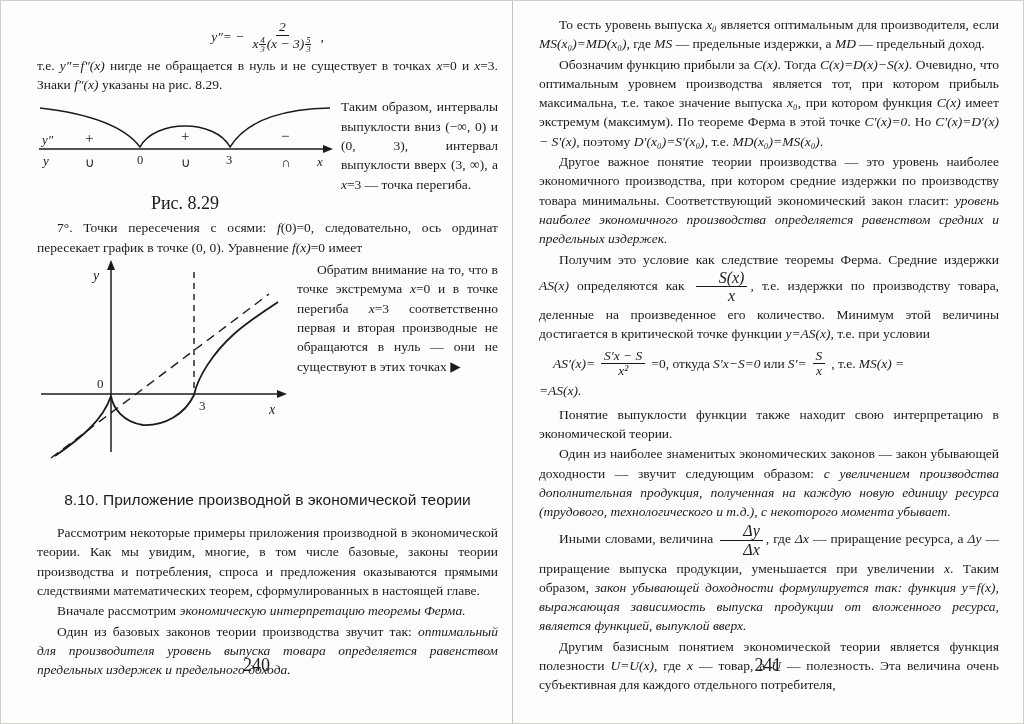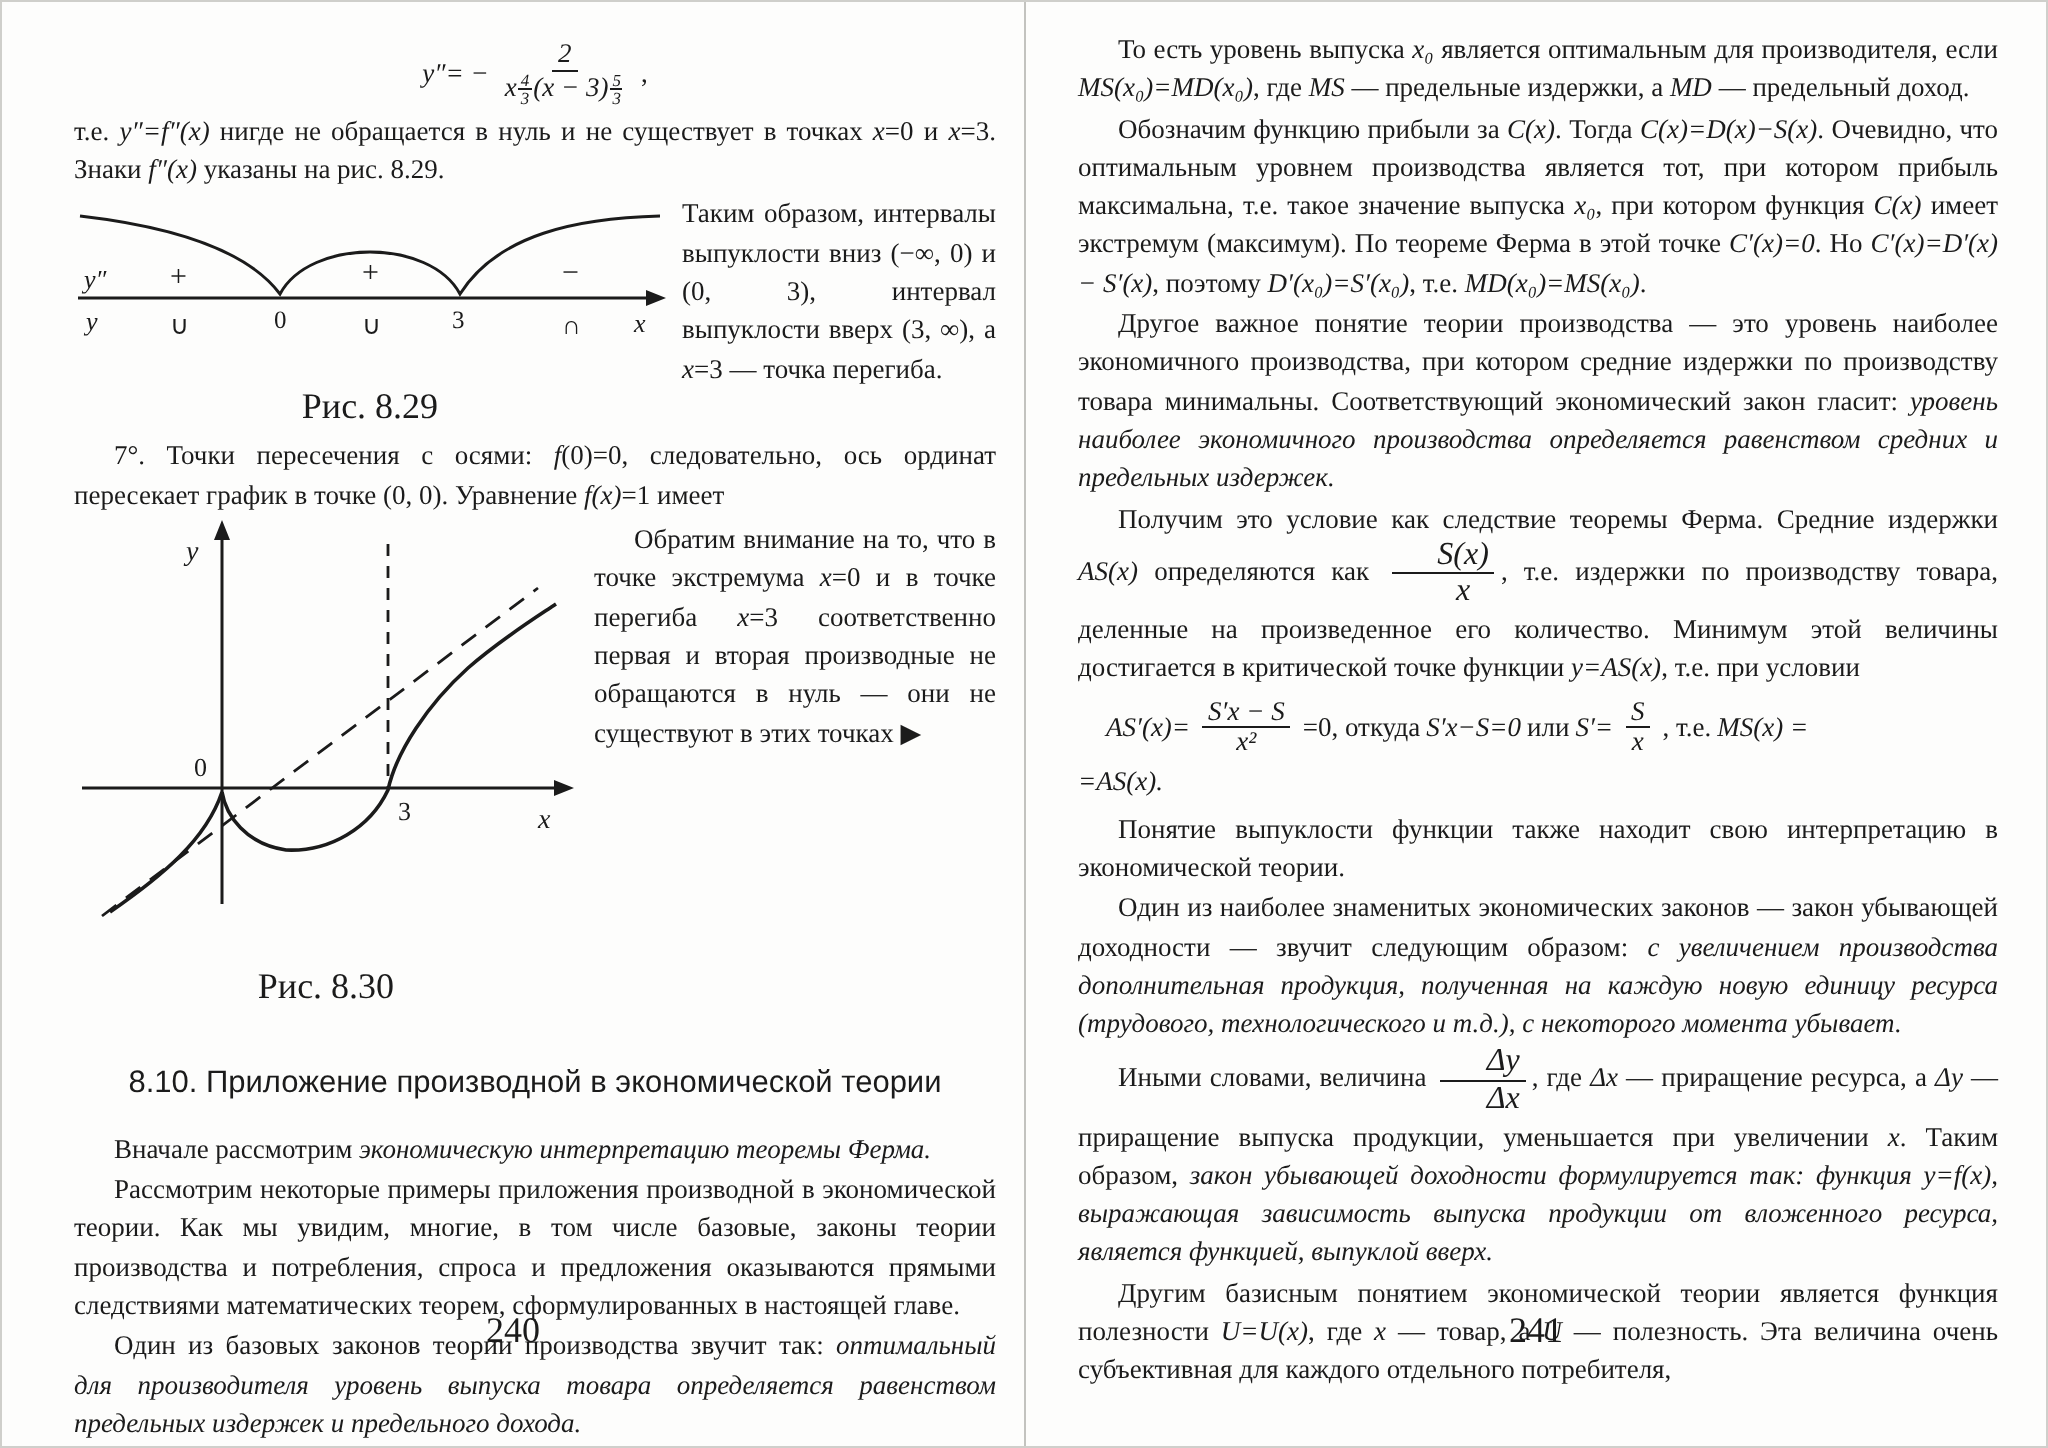--- a/index.html
+++ b/index.html
@@ -84,48 +84,47 @@
           <text x="244" y="70" font-size="13" class="rm">∩</text>
           <text x="280" y="69" font-size="13">x</text>
         </svg>
         <div class="caption" style="width:296px;">Рис. 8.29</div>
       </div>
       <div class="sidecol">
         <p class="cont"><span>Таким образом, интервалы выпуклости вниз (−∞, 0) и (0, 3), интервал выпуклости вверх (3, ∞), а </span><span class="it">x</span><span>=3 — точка перегиба.</span></p>
       </div>
     </div>
 
-    <p><span>7°. Точки пересечения с осями: </span><span class="it">f</span><span>(0)=0, следовательно, ось ординат пересекает график в точке (0, 0). Уравнение </span><span class="it">f(x)</span><span>=1 имеет</span></p>
+    <p><span>7°. Точки пересечения с осями: </span><span class="it">f</span><span>(0)=0, следовательно, ось ординат пересекает график в точке (0, 0). Уравнение </span><span class="it">f(x)</span><span>=0 имеет</span></p>
 
     <div class="row">
       <div class="figcol">
         <svg width="252" height="200" viewBox="0 0 252 200">
           <line x1="74" y1="192" x2="74" y2="8" stroke="#1b1b1b" stroke-width="1.5"></line>
           <polygon points="70,10 74,0 78,10" fill="#1b1b1b"></polygon>
           <line x1="4" y1="134" x2="240" y2="134" stroke="#1b1b1b" stroke-width="1.5"></line>
           <polygon points="240,130 250,134 240,138" fill="#1b1b1b"></polygon>
           <line x1="14" y1="198" x2="232" y2="34" stroke="#1b1b1b" stroke-width="1.4" stroke-dasharray="9 6"></line>
           <line x1="157" y1="12" x2="157" y2="134" stroke="#1b1b1b" stroke-width="1.4" stroke-dasharray="6 5"></line>
           <path d="M18,196 C44,178 66,160 74,136 C76,148 86,162 106,165 C128,166 148,154 157,135 C161,116 177,92 197,74 C213,60 229,50 241,42" fill="none" stroke="#1b1b1b" stroke-width="1.8"></path>
           <text x="56" y="20" font-size="14">y</text>
           <text x="60" y="128" font-size="13" class="rm">0</text>
           <text x="162" y="150" font-size="13" class="rm">3</text>
           <text x="232" y="154" font-size="14">x</text>
         </svg>
-        <div class="caption" style="width:252px;">Рис. 8.30</div>
       </div>
       <div class="sidecol">
         <p><span>Обратим внимание на то, что в точке экстремума </span><span class="it">x</span><span>=0 и в точке перегиба </span><span class="it">x</span><span>=3 соответственно первая и вторая производные не обращаются в нуль — они не существуют в этих точках </span><span>▶</span></p>
       </div>
     </div>
 
     <div class="heading">8.10. Приложение производной в экономической теории</div>
 
+    <p><span>Рассмотрим некоторые примеры приложения производной в экономической теории. Как мы увидим, многие, в том числе базовые, законы теории производства и потребления, спроса и предложения оказываются прямыми следствиями математических теорем, сформулированных в настоящей главе.</span></p>
     <p><span>Вначале рассмотрим </span><span class="it">экономическую интерпретацию теоремы Ферма.</span></p>
-    <p><span>Рассмотрим некоторые примеры приложения производной в экономической теории. Как мы увидим, многие, в том числе базовые, законы теории производства и потребления, спроса и предложения оказываются прямыми следствиями математических теорем, сформулированных в настоящей главе.</span></p>
     <p><span>Один из базовых законов теории производства звучит так: </span><span class="it">оптимальный для производителя уровень выпуска товара определяется равенством предельных издержек и предельного дохода.</span></p>
 
     <div class="pagenum">240</div>
   </div>
 
   <div class="page right">
 
     <p><span>То есть уровень выпуска </span><span class="it">x₀</span><span> является оптимальным для производителя, если </span><span class="it">MS(x₀)=MD(x₀)</span><span>, где </span><span class="it">MS</span><span> — предельные издержки, а </span><span class="it">MD</span><span> — предельный доход.</span></p>
     <p><span>Обозначим функцию прибыли за </span><span class="it">C(x)</span><span>. Тогда </span><span class="it">C(x)=D(x)−S(x)</span><span>. Очевидно, что оптимальным уровнем производства является тот, при котором прибыль максимальна, т.е. такое значение выпуска </span><span class="it">x₀</span><span>, при котором функция </span><span class="it">C(x)</span><span> имеет экстремум (максимум). По теореме Ферма в этой точке </span><span class="it">C′(x)=0</span><span>. Но </span><span class="it">C′(x)=D′(x) − S′(x)</span><span>, поэтому </span><span class="it">D′(x₀)=S′(x₀)</span><span>, т.е. </span><span class="it">MD(x₀)=MS(x₀)</span><span>.</span></p>
     <p><span>Другое важное понятие теории производства — это уровень наиболее экономичного производства, при котором средние издержки по производству товара минимальны. Соответствующий экономический закон гласит: </span><span class="it">уровень наиболее экономичного производства определяется равенством средних и предельных издержек.</span></p>

